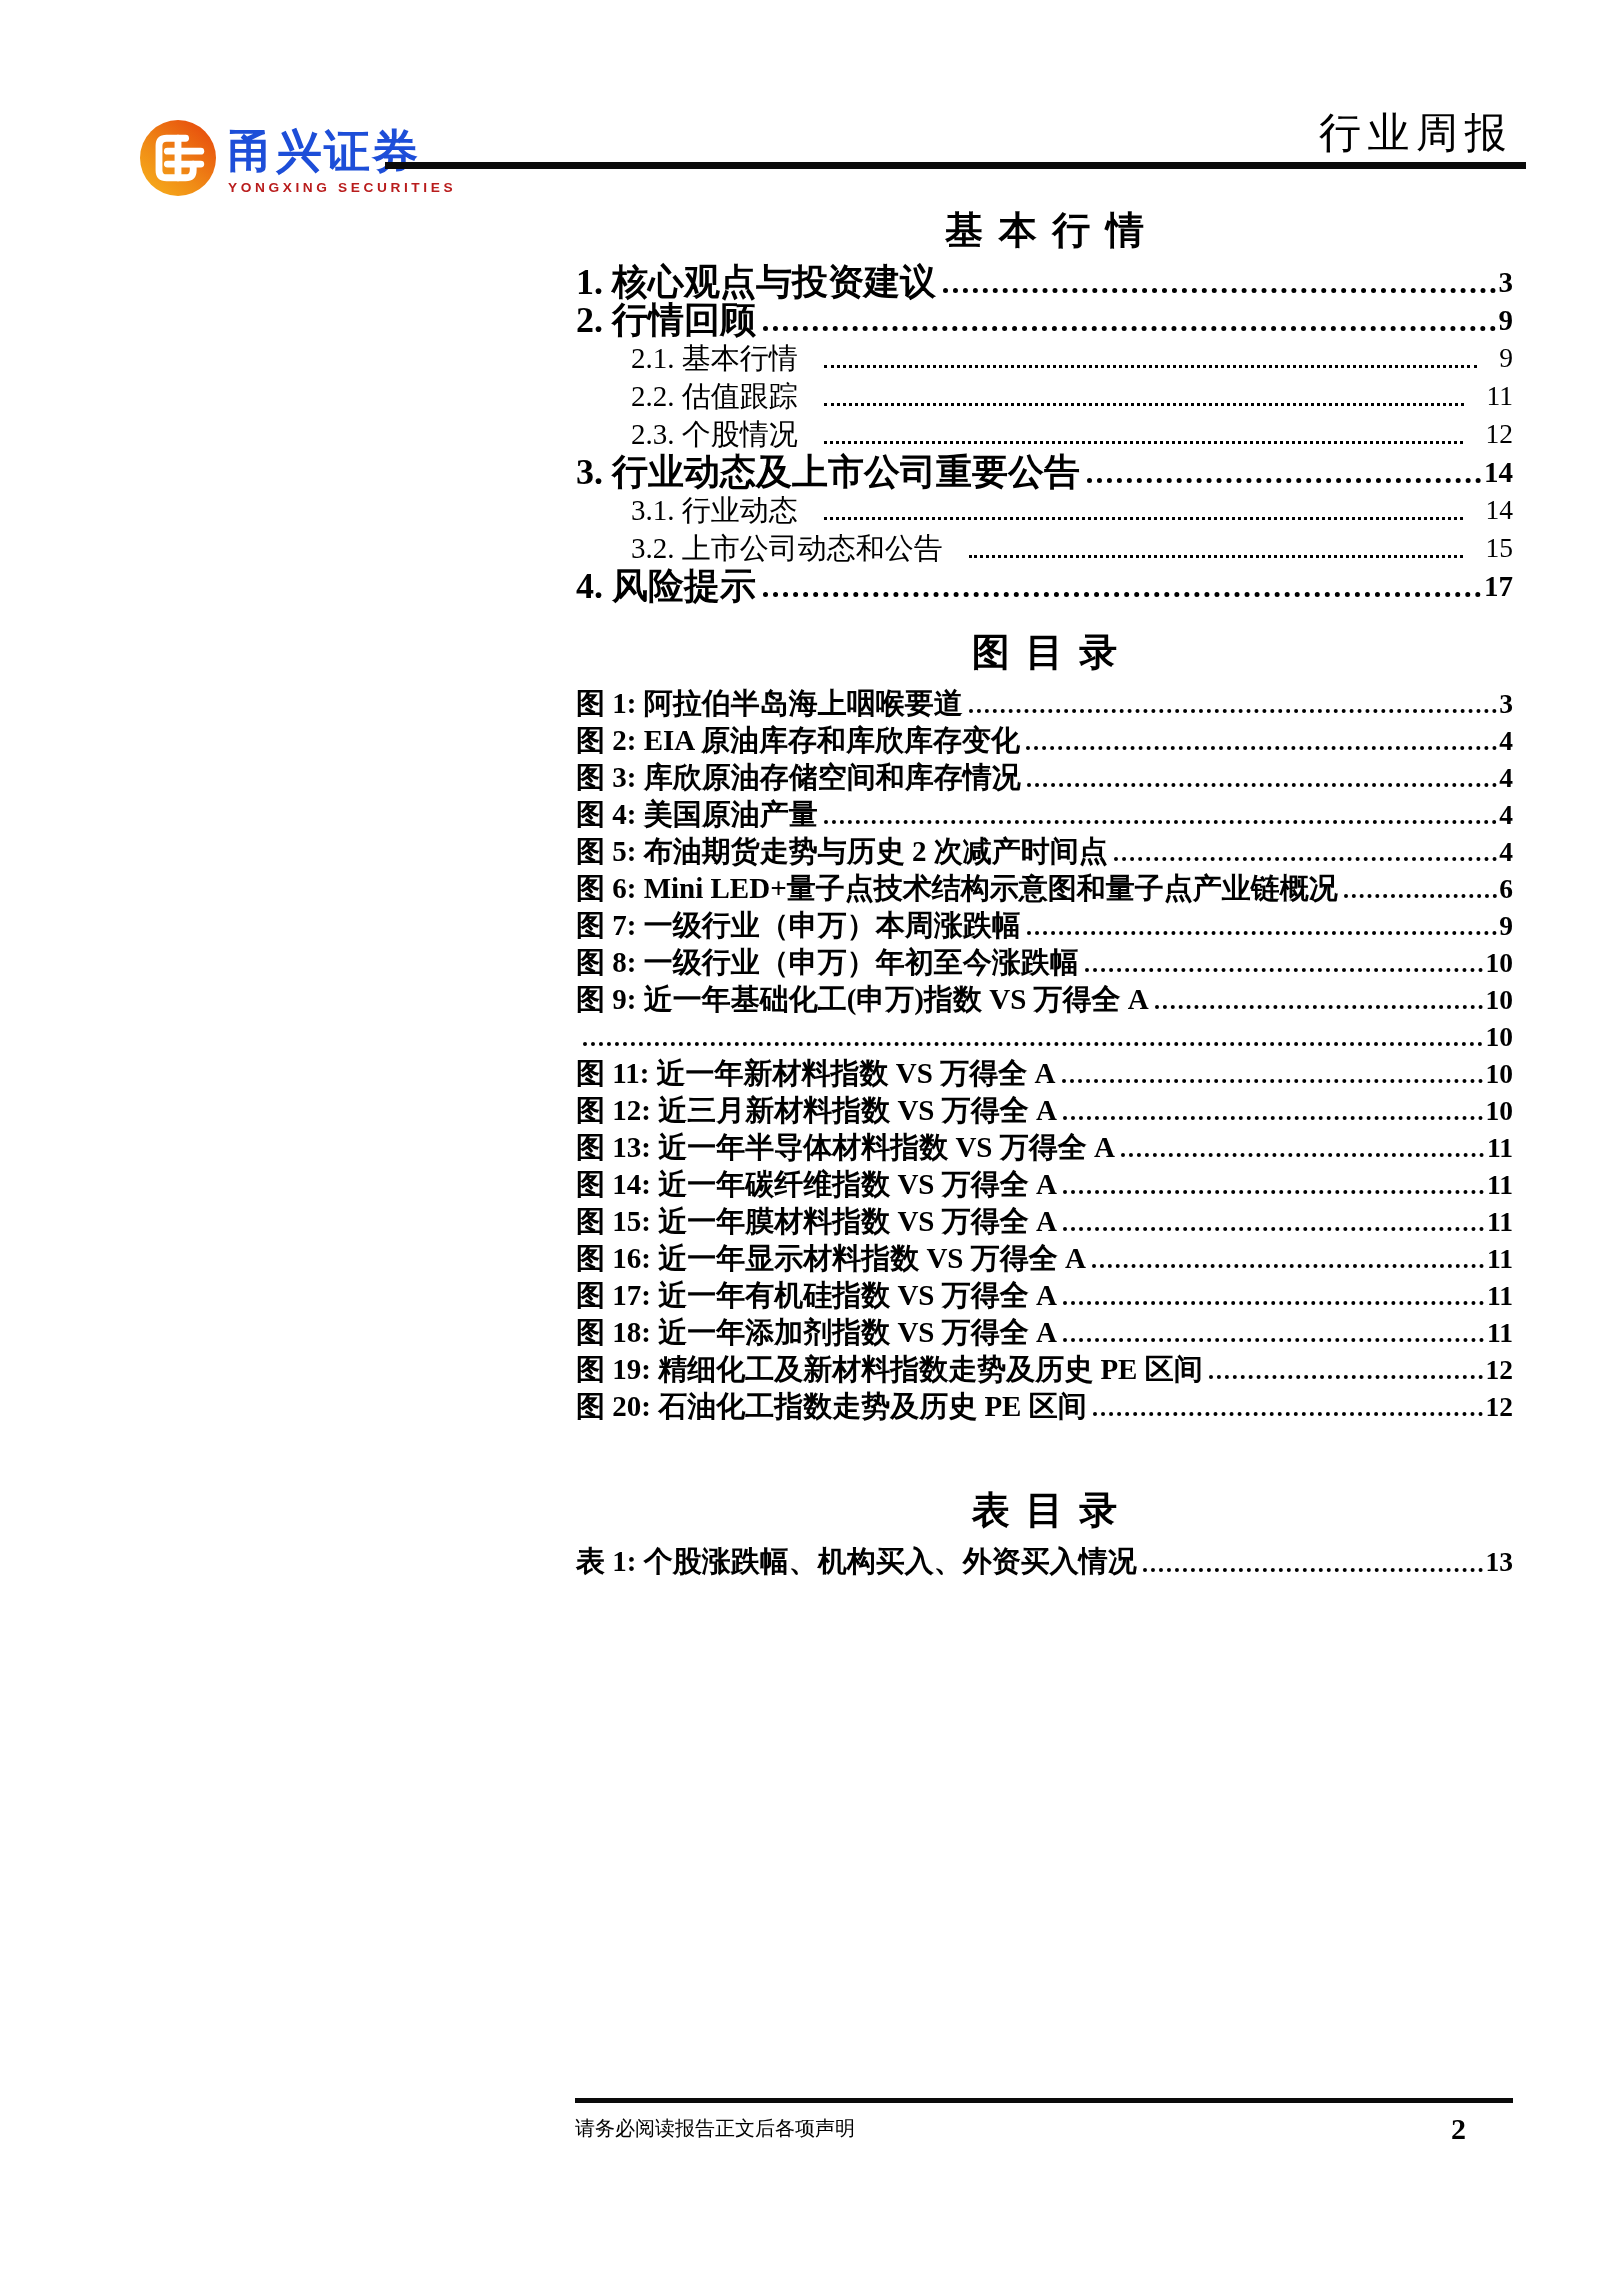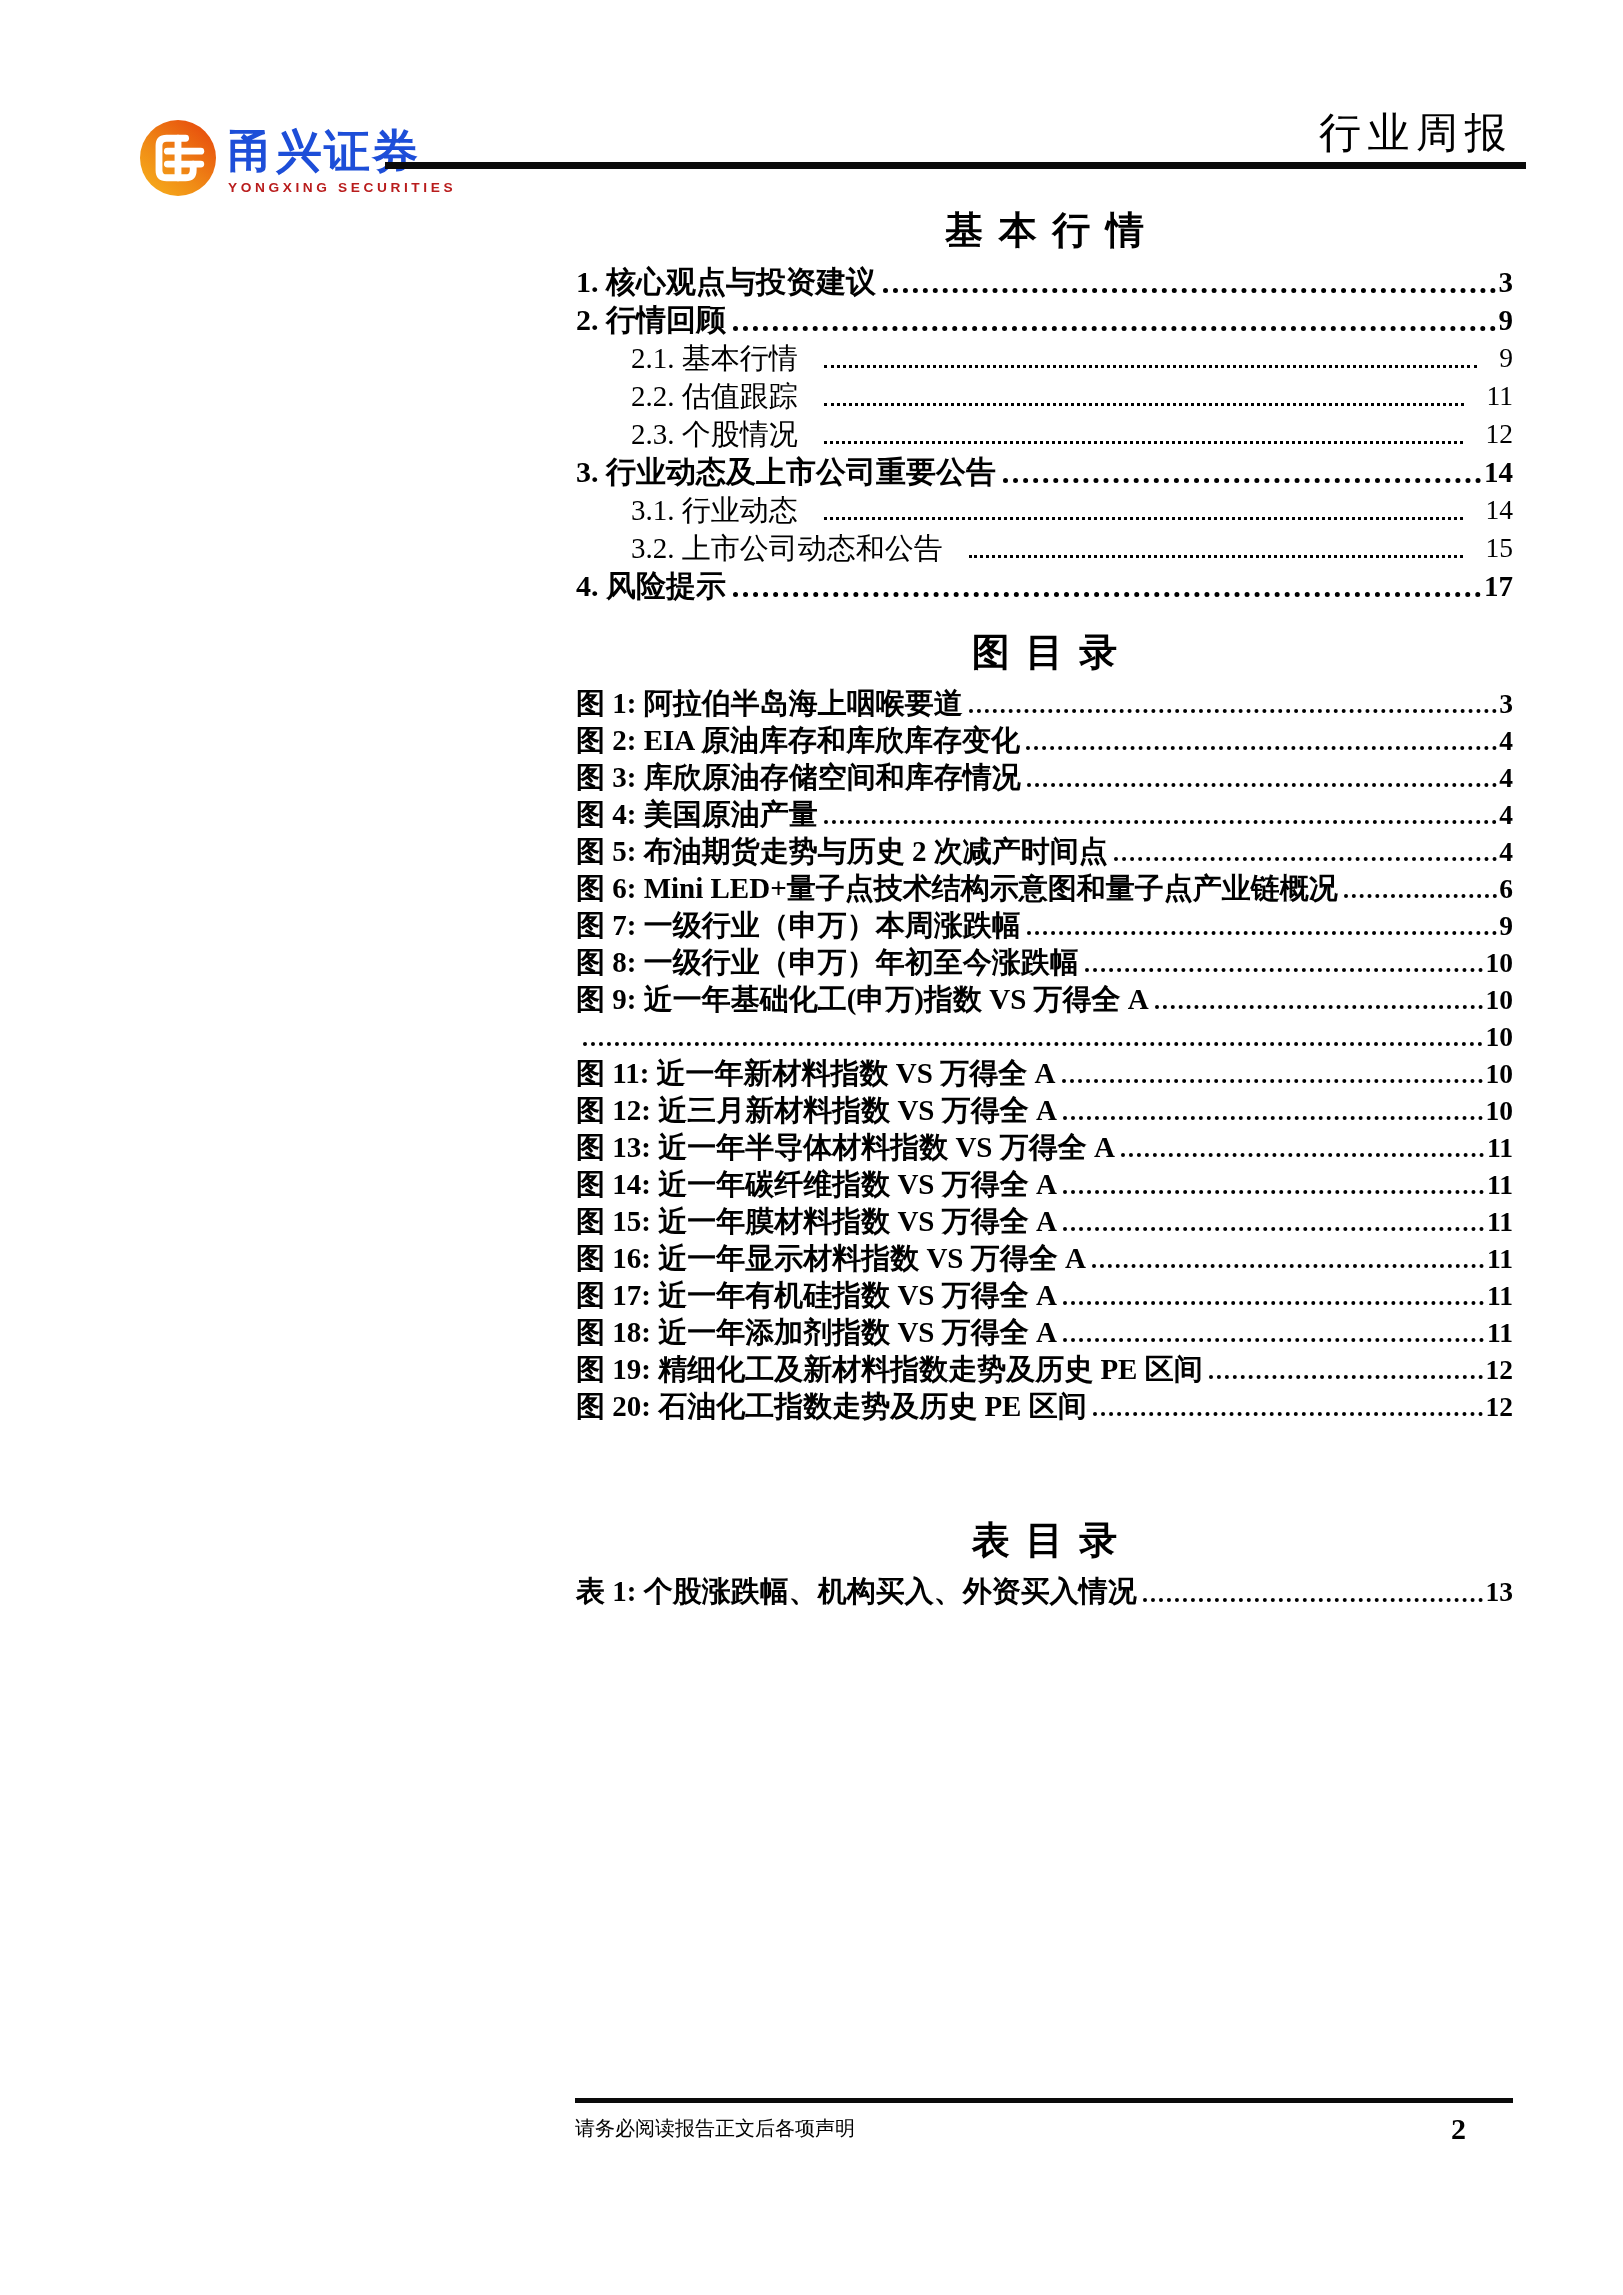--- a/index.html
+++ b/index.html
@@ -27,29 +27,29 @@
   }
   .header-rule{position:absolute;left:385px;top:162px;width:1141px;height:6.5px;background:#0a0a0a;}
   
   .content{position:absolute;left:576px;top:207px;width:937px;}
   .section-title{
     text-align:center;font-size:38px;font-weight:700;
     letter-spacing:15.7px;text-indent:15.7px;line-height:47px;
     margin:0 0 9.2px 0;white-space:nowrap;
   }
   .figures-section{margin-top:23.6px;}
-  .tables-section{margin-top:92px;}
+  .tables-section{margin-top:62px;}
   .row{display:flex;align-items:stretch;}
   .row .label{white-space:nowrap;}
   .row .dots{flex:1;margin:0 2.6px 8.5px 6.5px;border-bottom:4.6px dotted #000;}
   .row .pagenum{white-space:nowrap;}
   
   .toc-list .row{height:38px;}
   .toc-list .row .label,.toc-list .row .pagenum{line-height:38px;}
-  .row.lv1 .label{font-size:30px;font-weight:700;}
+  .row.lv1 .label{font-size:36px;font-weight:700;}
   .row.lv1 .pagenum{font-size:29px;font-weight:700;}
   .row.lv1 .dots{border-bottom-width:5.2px;margin-bottom:7.9px;}
   .row.lv2{padding-left:55px;gap:20px;}
   .row.lv2 .label{font-size:29px;font-weight:400;}
   .row.lv2 .pagenum{font-size:27.5px;font-weight:400;}
   .row.lv2 .dots{border-bottom-width:3.3px;margin-bottom:9.2px;}
   
   .fig-list .row{height:37px;}
   .fig-list .row .label,.fig-list .row .pagenum{line-height:37px;font-weight:700;}
   .fig-list .row .label{font-size:29px;}

